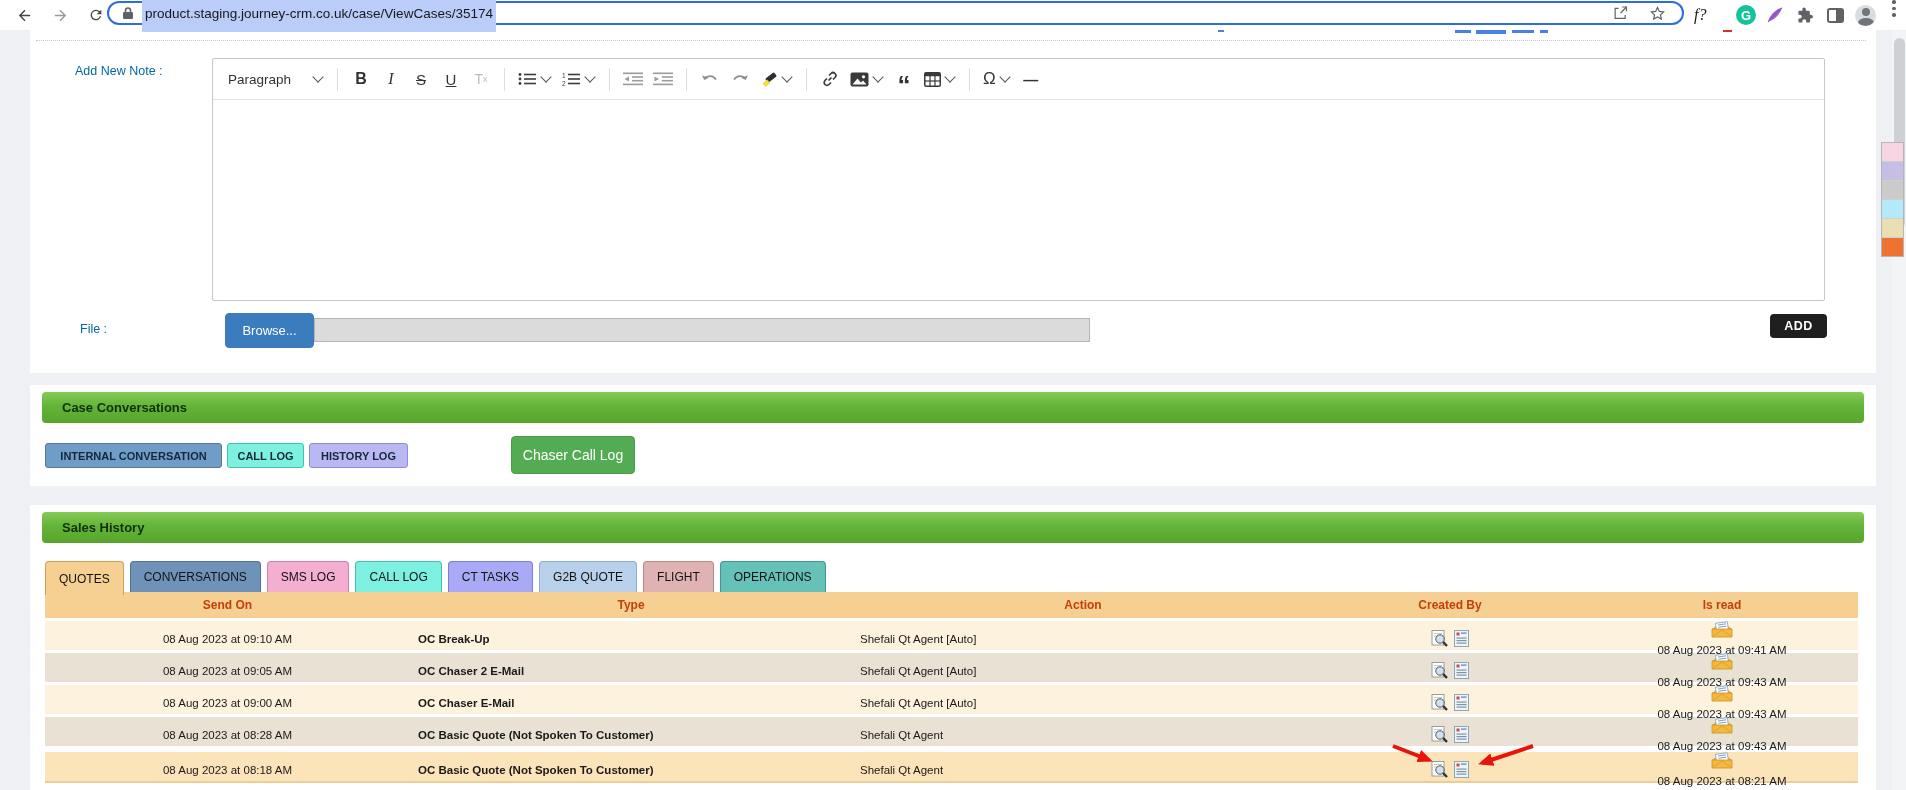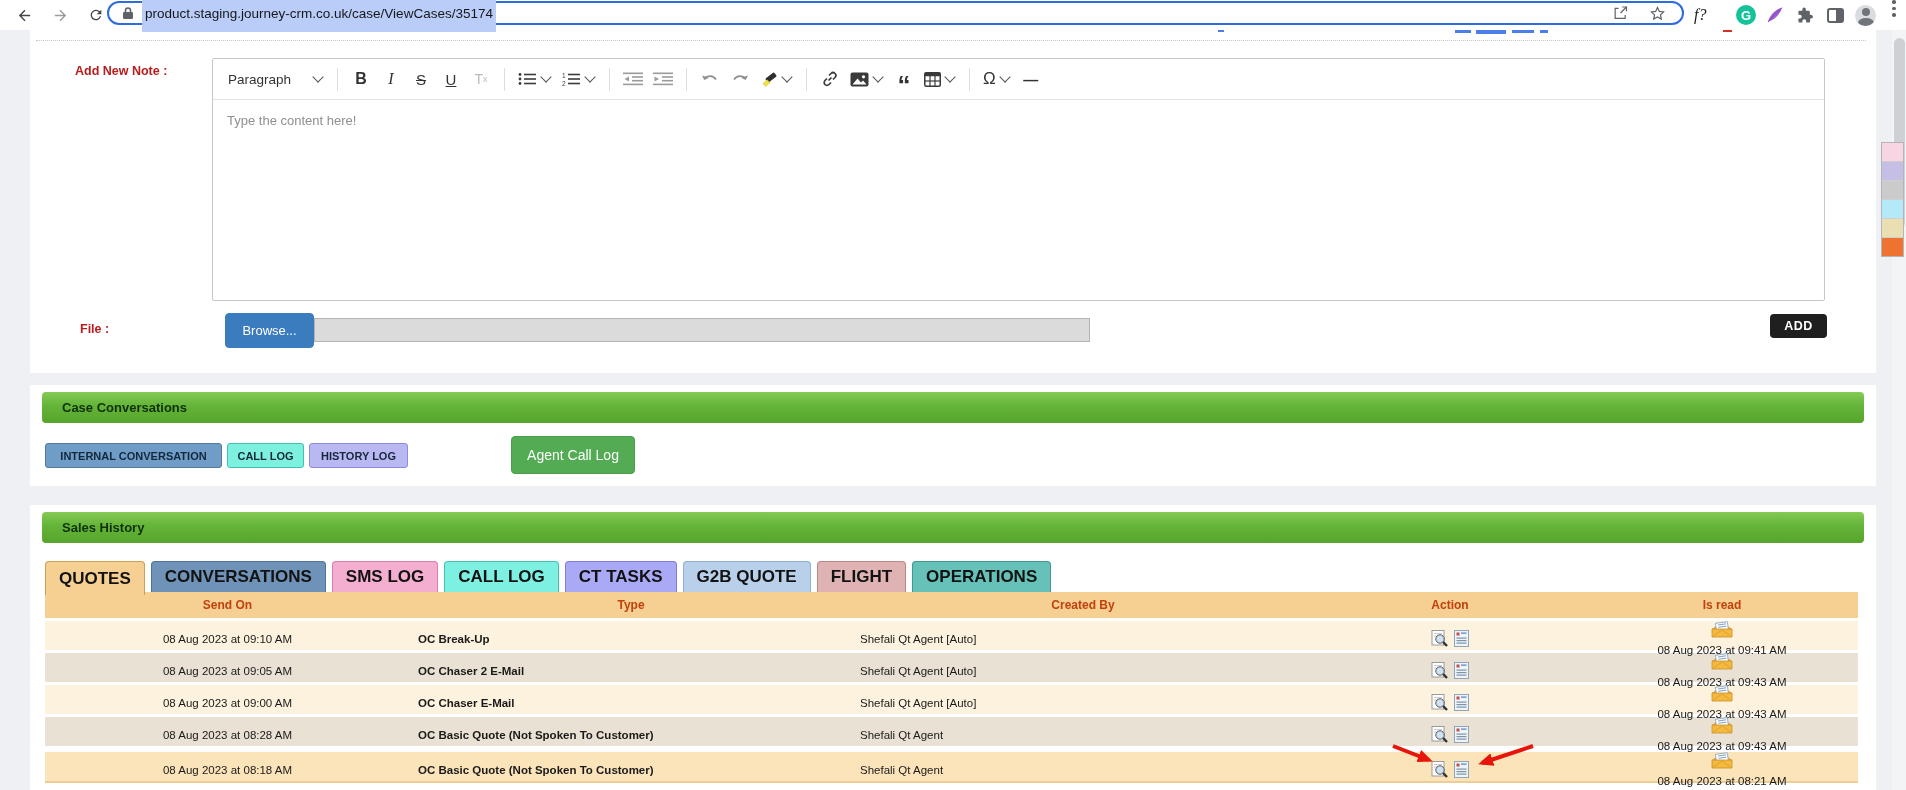--- a/index.html
+++ b/index.html
@@ -23,21 +23,21 @@
   .dots{display:flex;flex-direction:column;gap:3px;}
   .dots i{width:3.5px;height:3.5px;border-radius:50%;background:#5f6368;}
 
   
   .card{position:absolute;background:#fff;}
   .form-card{left:30px;top:26px;width:1846px;height:347px;}
   .conv-card{left:30px;top:385px;width:1846px;height:101px;}
   .sales-card{left:30px;top:505px;width:1846px;height:285px;}
   .dotted{position:absolute;left:6px;right:10px;top:14px;border-top:1px dotted #c6c6c6;}
   .frag{position:absolute;top:2px;height:5px;background:#4a7fe8;}
-  .lbl{position:absolute;font-size:12.5px;color:#b91c1c;font-weight:bold;}
+  .lbl{position:absolute;font-size:12.5px;color:#0369a1;}
 
   
   .editor{position:absolute;left:182px;top:32px;width:1613px;height:243px;border:1px solid #c6c6c6;border-radius:2px;background:#fff;box-sizing:border-box;}
   .toolbar{height:40px;border-bottom:1px solid #e3e3e3;display:flex;align-items:center;padding:0 10px;}
   .tsep{width:1px;height:23px;background:#dedede;margin:0 8px;flex:none;}
   .tbtn{display:flex;align-items:center;justify-content:center;min-width:24px;height:28px;margin:0 3px;color:#333;font-size:15px;background:none;border:none;padding:0 2px;cursor:pointer;}
   .para{width:100px;justify-content:space-between;font-size:13.5px;color:#333;}
   .chev{width:7px;height:7px;border-right:1.6px solid #565656;border-bottom:1.6px solid #565656;transform:rotate(45deg);margin:-4px 2px 0 5px;flex:none;}
   .tb-b{font-weight:bold;font-size:16px;}
   .tb-i{font-family:"Liberation Serif",serif;font-style:italic;font-size:16px;}
@@ -56,21 +56,21 @@
   
   .green-bar{position:absolute;left:12px;top:7px;width:1822px;height:31px;border-radius:4px;background:linear-gradient(180deg,#85ca56 0%,#63b438 45%,#58a52c 100%);display:flex;align-items:center;box-sizing:border-box;}
   .green-bar span{margin-left:20px;font-size:13px;font-weight:bold;color:#10300a;}
 
   
   .cbtn{position:absolute;top:58px;height:25px;border-radius:3px;border:1px solid #888;font-weight:bold;font-size:11px;color:#14283a;cursor:pointer;padding:0;}
   .create-btn{position:absolute;left:481px;top:51px;width:124px;height:38px;background:#53ac53;border:1px solid #4a9d4a;border-radius:4px;color:#fff;font-size:14px;cursor:pointer;}
 
   
   .tabs{position:absolute;left:15px;top:56px;display:flex;gap:6px;height:31px;}
-  .tab{height:31px;padding:0 13px;border-radius:4px 4px 0 0;border:1px solid #999;border-bottom:none;font-weight:bold;font-size:17px;color:#121212;display:flex;align-items:center;box-sizing:border-box;cursor:pointer;}
+  .tab{height:31px;padding:0 13px;border-radius:4px 4px 0 0;border:1px solid #999;border-bottom:none;font-weight:normal;font-size:12px;color:#121212;display:flex;align-items:center;box-sizing:border-box;cursor:pointer;}
   .tab.active{height:34px;z-index:2;}
   .shtable{position:absolute;left:15px;top:87px;width:1813px;border-bottom:2px solid #eccd96;}
   .thead,.trow{display:grid;grid-template-columns:365px 442px 462px 272px 272px;}
   .thead{background:#f6cf92;height:26px;font-weight:bold;font-size:12px;color:#c2410c;}
   .thead div{display:flex;align-items:center;justify-content:center;}
   .trow{height:29px;margin-top:3px;font-size:11.5px;color:#1a1a1a;}
   .trow:nth-child(odd){background:#e9e2d4;}
   .trow:nth-child(even){background:#fdf2dd;}
   .trow.hl{background:#fce4ba;margin-top:6px;}
   .td{display:flex;align-items:center;}
@@ -277,39 +277,36 @@
             </svg>
           <i class="chev"></i>
         </button>
         <span class="tsep"></span>
         <button class="tbtn" style="font-size:17px">
           <span>Ω</span>
           <i class="chev"></i>
         </button>
         <button class="tbtn" style="font-weight:bold">—</button>
       </div>
-      <div class="ed-body">
-        <span>Type the content here!</span>
-      </div>
     </div>
 
     <span class="lbl" style="left:50px;top:296px">File :</span>
     <button class="browse-btn">Browse...</button>
     <div class="file-track"></div>
     <button class="add-btn">ADD</button>
   </div>
 
   <div class="card conv-card">
     <div class="green-bar">
       <span>Case Conversations</span>
     </div>
     <button class="cbtn" style="left: 15px; width: 177px; background-color: rgb(111, 157, 200); border-color: rgb(84, 121, 156);">INTERNAL CONVERSATION</button>
     <button class="cbtn" style="left: 197px; width: 77px; background-color: rgb(125, 240, 224); border-color: rgb(63, 195, 174);">CALL LOG</button>
     <button class="cbtn" style="left: 279px; width: 99px; background-color: rgb(186, 184, 243); border-color: rgb(143, 140, 219);">HISTORY LOG</button>
-    <button class="create-btn">Agent Call Log</button>
+    <button class="create-btn">Chaser Call Log</button>
   </div>
 
   <div class="card sales-card">
     <div class="green-bar">
       <span>Sales History</span>
     </div>
 
     <div class="tabs">
       <span class="tab active" style="background-color: rgb(246, 207, 146); border-color: rgb(207, 159, 85);">QUOTES</span>
       <span class="tab" style="background-color: rgb(111, 147, 184); border-color: rgb(79, 116, 154);">CONVERSATIONS</span>
@@ -318,22 +315,22 @@
       <span class="tab" style="background-color: rgb(169, 169, 245); border-color: rgb(125, 125, 219);">CT TASKS</span>
       <span class="tab" style="background-color: rgb(185, 208, 234); border-color: rgb(143, 175, 210);">G2B QUOTE</span>
       <span class="tab" style="background-color: rgb(223, 179, 179); border-color: rgb(189, 135, 135);">FLIGHT</span>
       <span class="tab" style="background-color: rgb(102, 194, 184); border-color: rgb(62, 154, 144);">OPERATIONS</span>
     </div>
 
     <div class="shtable">
       <div class="thead">
         <div>Send On</div>
         <div>Type</div>
+        <div>Action</div>
         <div>Created By</div>
-        <div>Action</div>
         <div>Is read</div>
       </div>
 
       <div class="trow">
         <div class="td center">08 Aug 2023 at 09:10 AM</div>
         <div class="td left" style="font-weight:bold">OC Break-Up</div>
         <div class="td left">Shefali Qt Agent [Auto]</div>
         <div class="td icons">
           <button class="icbtn">
               <svg width="17" height="17" viewBox="0 0 17 17">

